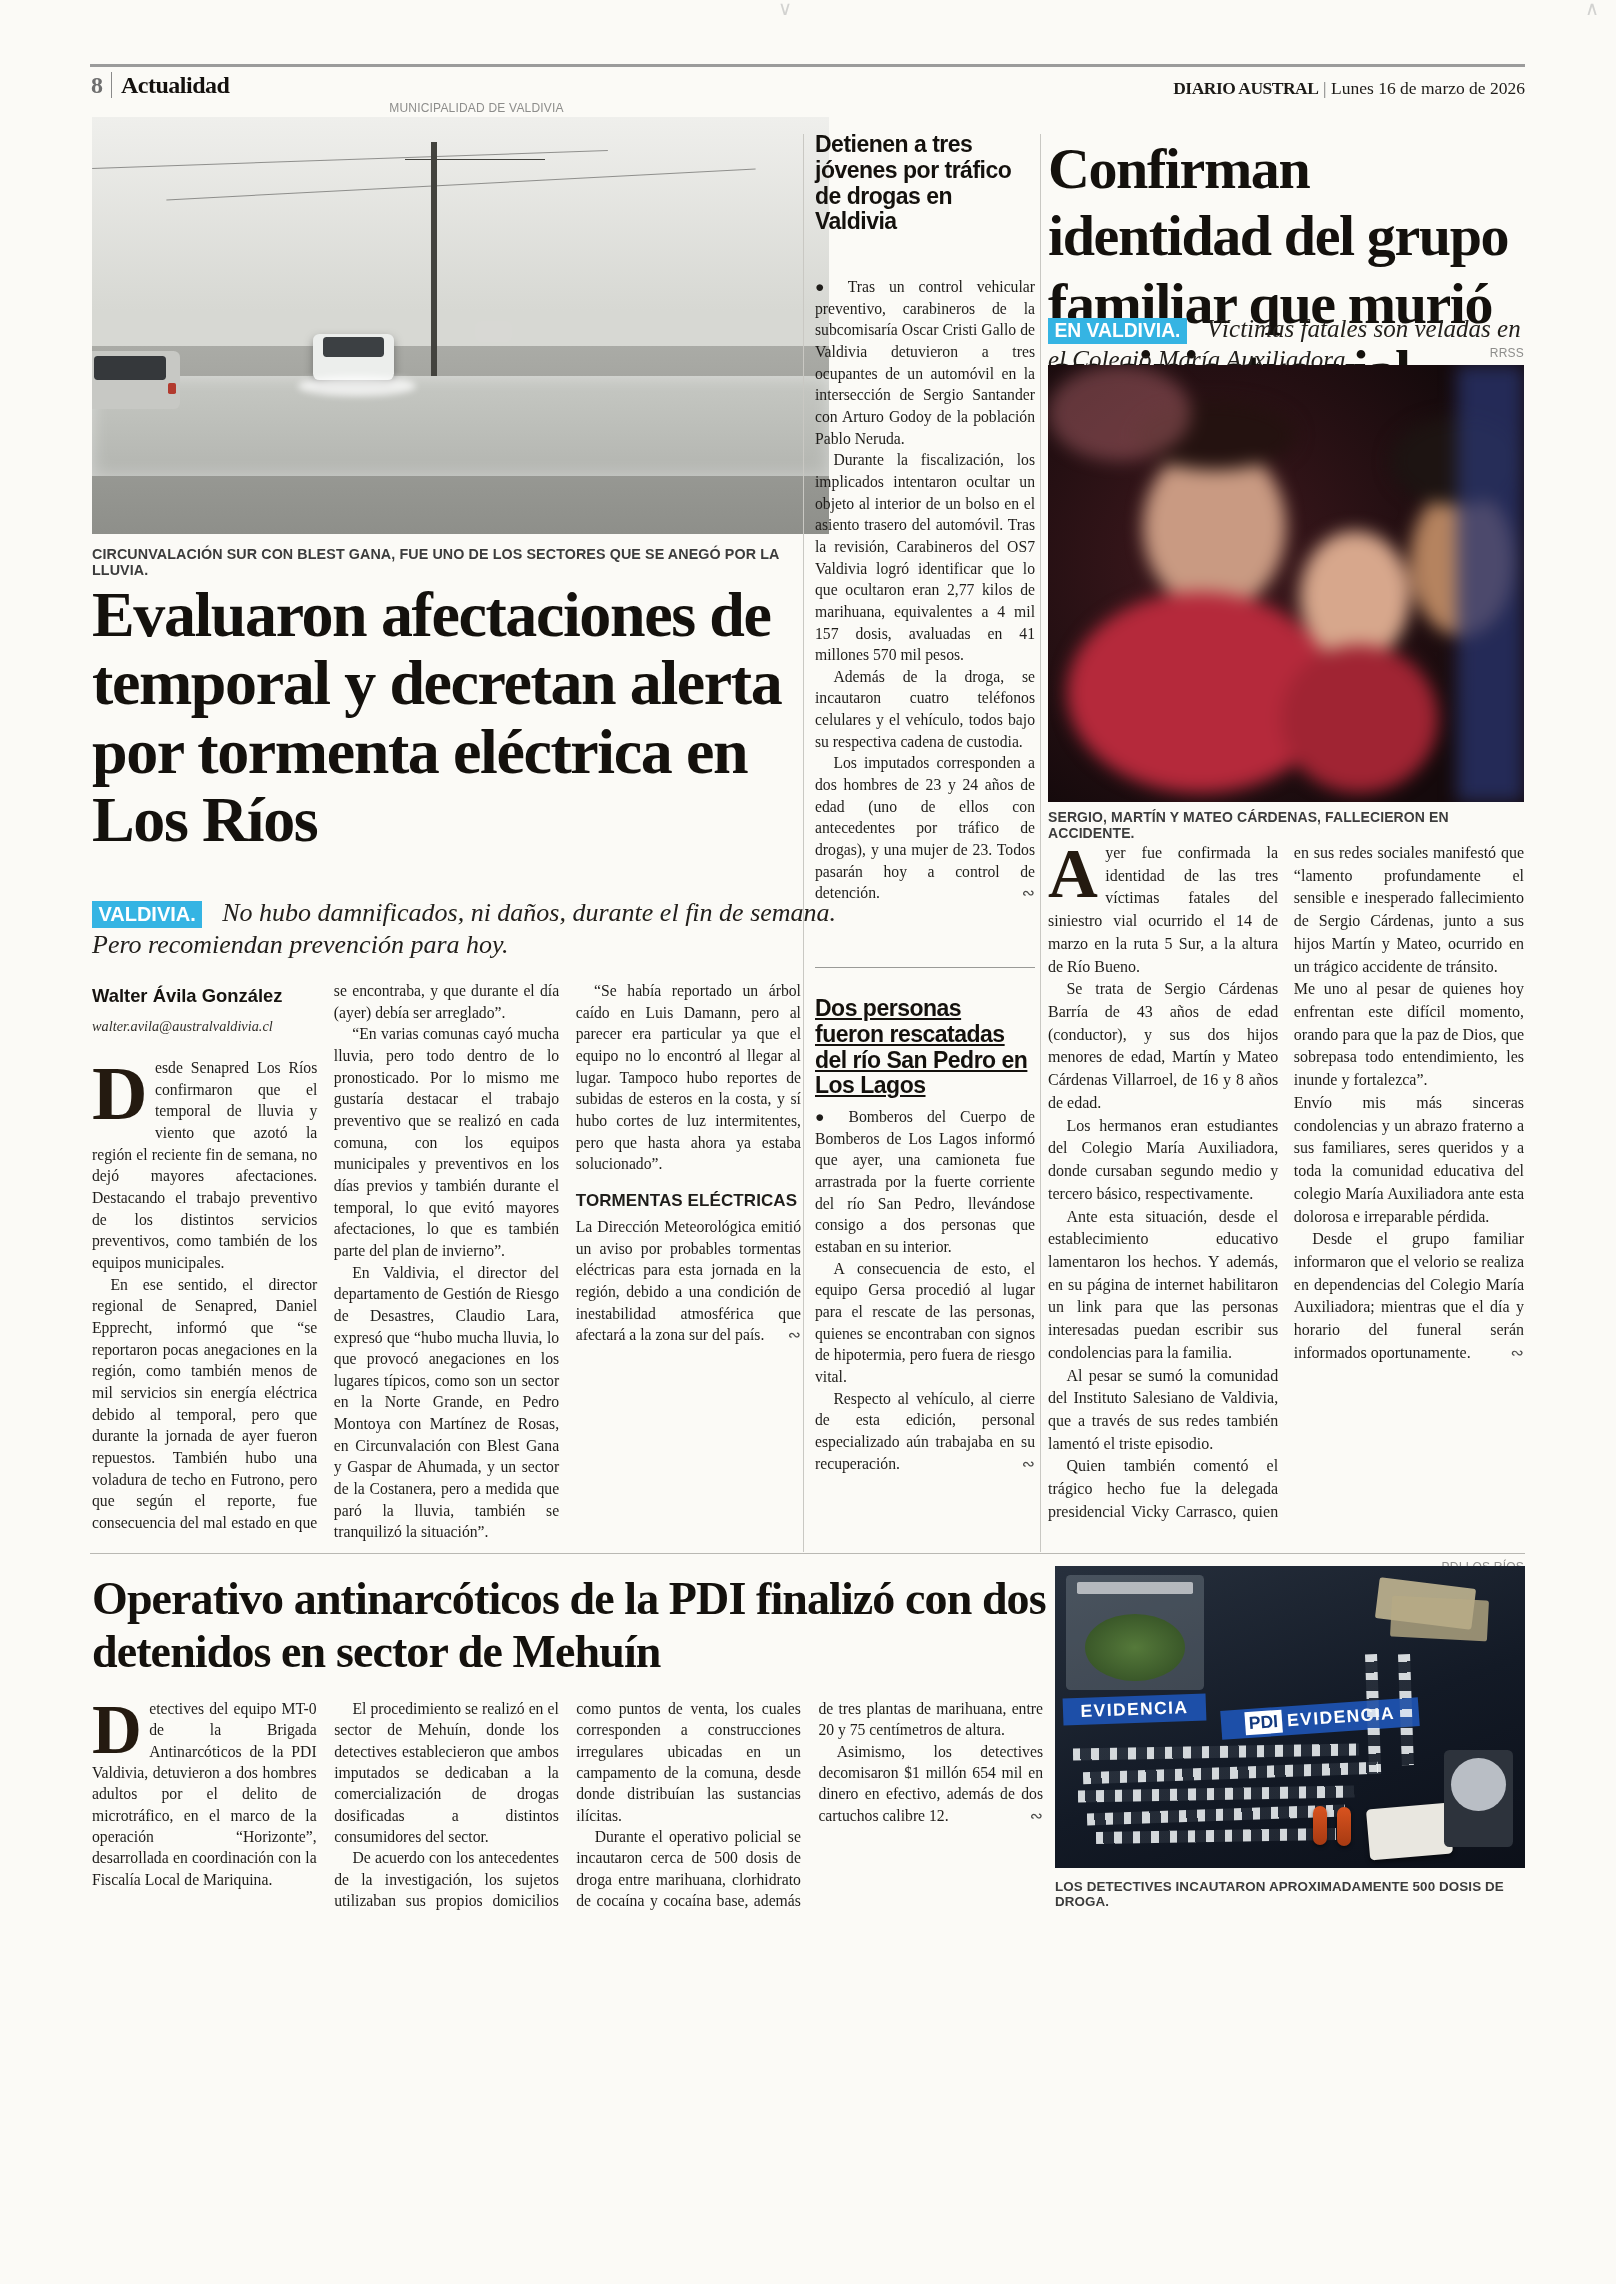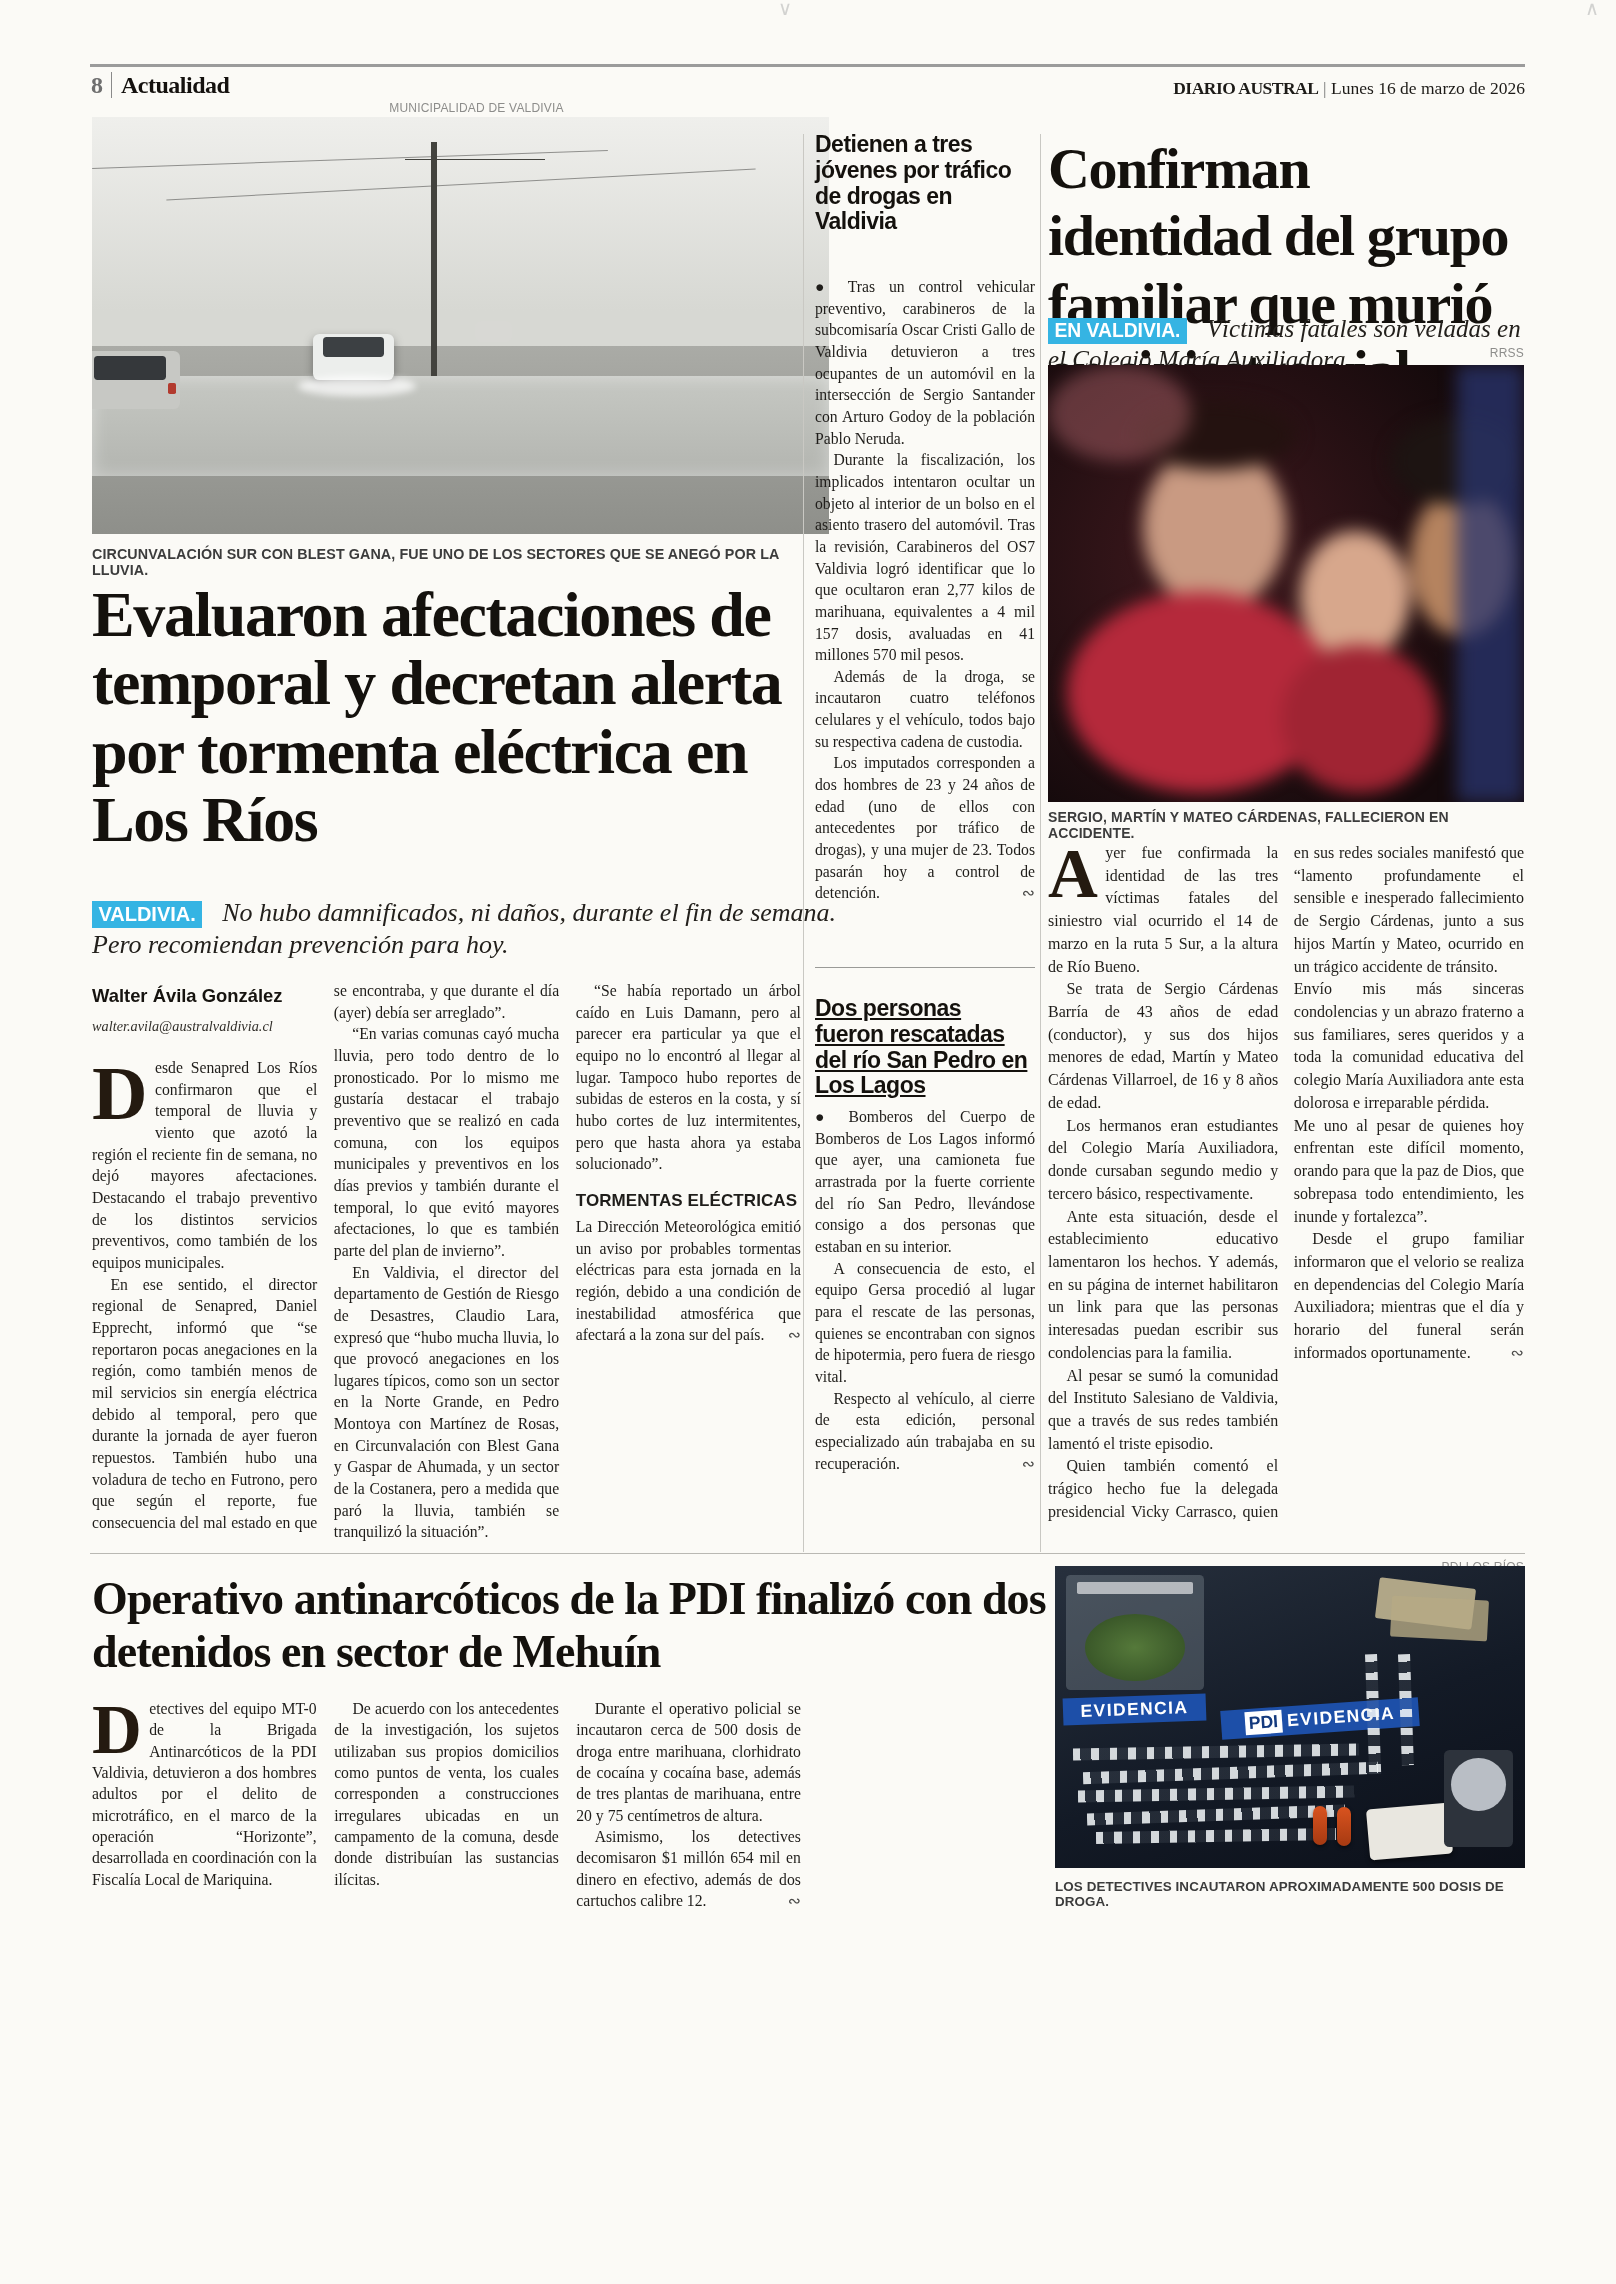--- a/index.html
+++ b/index.html
@@ -174,31 +174,32 @@
   </div>
   <div class="abs caption" style="left:1048px;top:809px;width:476px;font-size:14px;">SERGIO, MARTÍN Y MATEO CÁRDENAS, FALLECIERON EN ACCIDENTE.</div>
 
   <div class="abs cols two" style="left:1048px;top:842px;width:476px;height:700px;">
     <p class="first"><span class="dropcap small">A</span><span>yer fue confirmada la identidad de las tres víctimas fatales del siniestro vial ocurrido el 14 de marzo en la ruta 5 Sur, a la altura de Río Bueno.</span></p>
     <p>Se trata de Sergio Cárdenas Barría de 43 años de edad (conductor), y sus dos hijos menores de edad, Martín y Mateo Cárdenas Villarroel, de 16 y 8 años de edad.</p>
     <p>Los hermanos eran estudiantes del Colegio María Auxiliadora, donde cursaban segundo medio y tercero básico, respectivamente.</p>
     <p>Ante esta situación, desde el establecimiento educativo lamentaron los hechos. Y además, en su página de internet habilitaron un link para que las personas interesadas puedan escribir sus condolencias para la familia.</p>
     <p>Al pesar se sumó la comunidad del Instituto Salesiano de Valdivia, que a través de sus redes también lamentó el triste episodio.</p>
     <p>Quien también comentó el trágico hecho fue la delegada presidencial Vicky Carrasco, quien en sus redes sociales manifestó que “lamento profundamente el sensible e inesperado fallecimiento de Sergio Cárdenas, junto a sus hijos Martín y Mateo, ocurrido en un trágico accidente de tránsito.</p>
+    <p class="first">Me uno al pesar de quienes hoy enfrentan este difícil momento, orando para que la paz de Dios, que sobrepasa todo entendimiento, les inunde y fortalezca”.</p>
     <p class="first">Envío mis más sinceras condolencias y un abrazo fraterno a sus familiares, seres queridos y a toda la comunidad educativa del colegio María Auxiliadora ante esta dolorosa e irreparable pérdida.</p>
-    <p class="first">Me uno al pesar de quienes hoy enfrentan este difícil momento, orando para que la paz de Dios, que sobrepasa todo entendimiento, les inunde y fortalezca”.</p>
     <p><span>Desde el grupo familiar informaron que el velorio se realiza en dependencias del Colegio María Auxiliadora; mientras que el día y horario del funeral serán informados oportunamente.</span><span class="endmark">∾</span></p>
   </div>
 
   <div class="abs hairline" style="left:90px;top:1553px;width:1435px;"></div>
   <div class="abs credit" style="left:1048px;top:1560px;width:476px;text-align:right;">PDI LOS RÍOS</div>
   <div class="abs headline-bottom">Operativo antinarcóticos de la PDI finalizó con dos detenidos en sector de Mehuín</div>
 
   <div class="abs cols four" style="left:92px;top:1698px;width:951px;height:230px;">
     <p class="first"><span class="dropcap small">D</span><span>etectives del equipo MT-0 de la Brigada Antinarcóticos de la PDI Valdivia, detuvieron a dos hombres adultos por el delito de microtráfico, en el marco de la operación “Horizonte”, desarrollada en coordinación con la Fiscalía Local de Mariquina.</span></p>
+    <p>El procedimiento se realizó en el sector de Mehuín, donde los detectives establecieron que ambos imputados se dedicaban a la comercialización de drogas dosificadas a distintos consumidores del sector.</p>
     <p>De acuerdo con los antecedentes de la investigación, los sujetos utilizaban sus propios domicilios como puntos de venta, los cuales corresponden a construcciones irregulares ubicadas en un campamento de la comuna, desde donde distribuían las sustancias ilícitas.</p>
     <p>Durante el operativo policial se incautaron cerca de 500 dosis de droga entre marihuana, clorhidrato de cocaína y cocaína base, además de tres plantas de marihuana, entre 20 y 75 centímetros de altura.</p>
     <p><span>Asimismo, los detectives decomisaron $1 millón 654 mil en dinero en efectivo, además de dos cartuchos calibre 12.</span><span class="endmark">∾</span></p>
   </div>
 
   <div class="abs photo" style="left:1055px;top:1566px;width:470px;height:302px;">
     <div class="evi-bg"></div>
     <div class="abs" style="left:11px;top:9.2px;width:138px;height:115px;background:rgba(200,212,218,.22);border-radius:4.6px;">
       <div style="position:absolute;left:8%;top:6%;width:84%;height:10%;background:rgba(255,255,255,.6);border-radius:1.8px;"></div>
       <div class="blob" style="left:14%;top:34%;width:72%;height:58%;background:radial-gradient(#55793a,#2f4a22);"></div>

